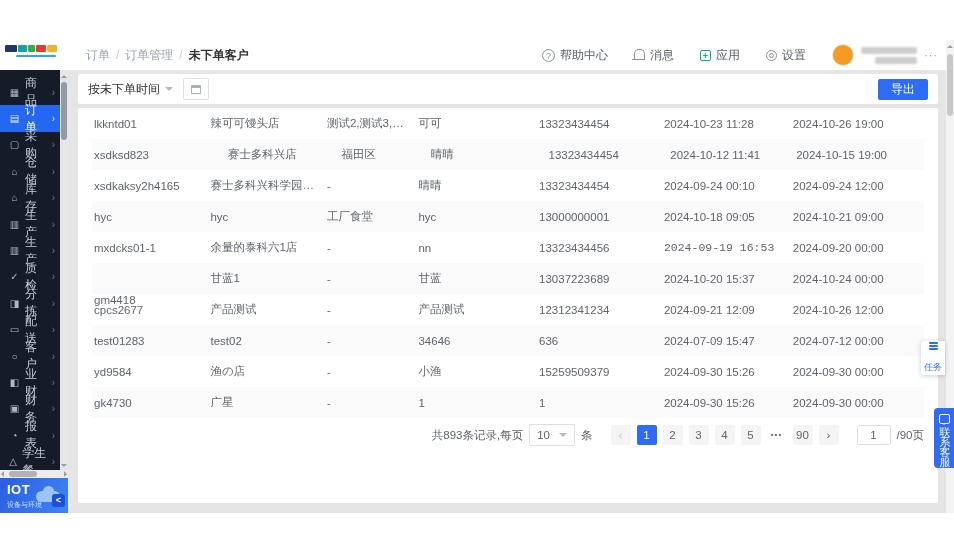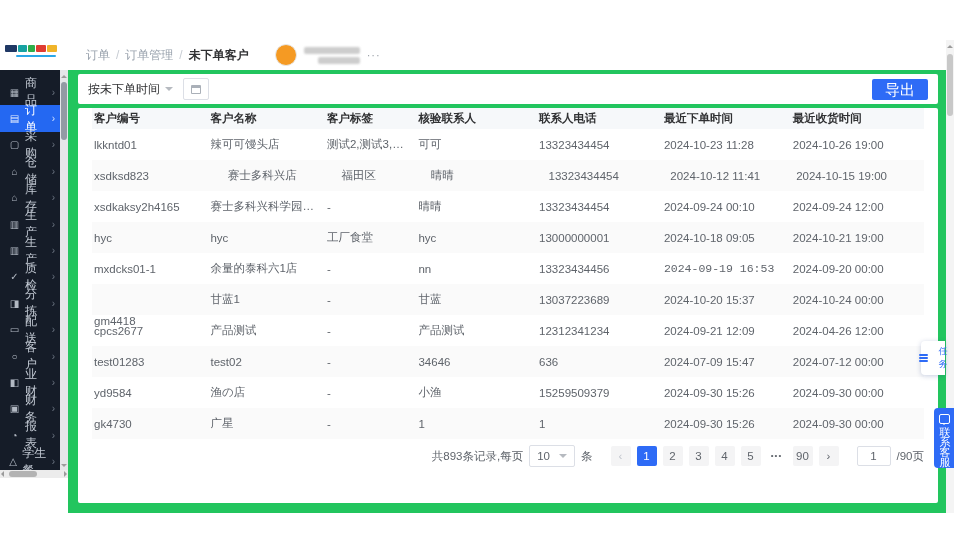--- a/index.html
+++ b/index.html
@@ -63,29 +63,29 @@
   .iot{position:absolute;left:0;top:478px;width:68px;height:35px;background:linear-gradient(120deg,#2b5de0 0%,#3d86f2 100%);color:#fff;overflow:hidden;cursor:pointer;}
   .iot-title{position:absolute;left:7px;top:4px;font-size:13px;font-weight:bold;letter-spacing:.5px;}
   .iot-sub{position:absolute;left:7px;top:22px;font-size:7px;color:#cfe2ff;}
   .iot-cloud{position:absolute;right:3px;top:7px;width:30px;height:22px;}
   .cloud-bump{position:absolute;left:8px;top:1px;width:11px;height:11px;background:#9cc4fb;border-radius:50%;}
   .cloud-body{position:absolute;left:1px;top:6px;width:24px;height:11px;background:#9cc4fb;border-radius:7px;}
   .share-chip{position:absolute;right:0;bottom:0;width:13px;height:13px;background:#1d4fd7;border-radius:3px;color:#fff;font-size:9px;line-height:13px;text-align:center;}
   .share-chip::after{content:"<";font-weight:bold;}
 
   
-  .main{position:absolute;left:68px;top:70px;width:878px;height:443px;background:#22c55e;}
+  .main{position:absolute;left:68px;top:70px;width:878px;height:443px;background:#e5e5e5;}
   .filter-card{position:absolute;left:10px;top:4px;right:8px;height:30px;background:#fff;border-radius:2px;
                display:flex;align-items:center;padding:0 10px;box-sizing:border-box;}
   .time-type{display:flex;align-items:center;gap:5px;font-size:12px;color:#303133;cursor:pointer;}
   .caret{width:0;height:0;border-left:4px solid transparent;border-right:4px solid transparent;border-top:4px solid #b6bac0;}
   .date-input{margin-left:10px;display:flex;align-items:center;gap:8px;border:1px solid #dcdfe6;border-radius:2px;
               height:20px;padding:0 7px;font-size:11px;color:#606266;background:#fff;cursor:pointer;}
   .cal-icon{width:10px;height:9px;border:1px solid #aab0b8;border-top-width:3px;border-radius:1px;box-sizing:border-box;}
-  .export-btn{margin-left:auto;background:#2e6bf6;color:#fff;font-size:15px;height:21px;line-height:21px;
+  .export-btn{margin-left:auto;background:#2e6bf6;color:#fff;font-size:12px;height:21px;line-height:21px;
               padding:0 13px;border-radius:2px;border:none;cursor:pointer;font-family:inherit;}
 
   .table-card{position:absolute;left:10px;top:38px;right:8px;bottom:10px;background:#fff;border-radius:2px;
               padding:0 14px;box-sizing:border-box;overflow:hidden;}
   .stats{height:30px;line-height:30px;font-size:12px;color:#303133;}
   .stats .num{margin-left:3px;}
   .thead{display:flex;background:#f6f8fa;height:21px;align-items:center;}
   .th{font-size:11.5px;color:#303133;font-weight:bold;padding-left:2px;box-sizing:border-box;overflow:hidden;white-space:nowrap;}
   .tbody .tr{display:flex;height:31px;align-items:center;}
   .tbody .tr:nth-child(even){background:#fafafa;}
@@ -98,21 +98,21 @@
         color:#5f646b;cursor:pointer;padding:0 3px;box-sizing:border-box;}
   .pbtn.active{background:#2e6bf6;color:#fff;}
   .pbtn.nav{color:#c0c4cc;}
   .pbtn.ellipsis{background:none;letter-spacing:1px;font-size:8px;line-height:20px;}
   .jump-input{width:32px;height:18px;border:1px solid #dcdfe6;border-radius:2px;text-align:center;
               font-size:11.5px;color:#5f646b;font-family:inherit;padding:0;}
   .pgap{width:6px;}
 
   
   .task-tab{position:absolute;right:9px;top:341px;width:24px;height:34px;background:#fff;border-radius:4px 0 0 4px;
-            box-shadow:0 1px 5px rgba(31,60,130,.25);display:flex;align-items:center;
+            box-shadow:0 1px 5px rgba(31,60,130,.25);display:flex;flex-direction:column;align-items:center;
             justify-content:center;gap:11px;color:#2e6bf6;cursor:pointer;z-index:5;}
   .t-icon{display:flex;flex-direction:column;gap:1.5px;}
   .t-icon i{display:block;width:9px;height:1.5px;background:#2e6bf6;border-radius:1px;}
   .task-label{font-size:9px;}
   .service-tab{position:absolute;right:0;top:408px;width:20px;height:60px;background:#2e6bf6;border-radius:4px 0 0 4px;
                color:#fff;display:flex;flex-direction:column;align-items:center;padding-top:6px;gap:3px;
                box-sizing:border-box;cursor:pointer;z-index:6;}
   .svc-bubble{width:9px;height:8px;border:1px solid #fff;border-radius:2px;position:relative;}
   .svc-bubble::after{content:"";position:absolute;bottom:-4px;left:2px;border:2px solid transparent;border-top-color:#fff;}
   .svc-label{font-size:11px;line-height:10px;width:9px;word-break:break-all;text-align:center;}
@@ -133,20 +133,38 @@
       </div>
       <div class="logo-underline"></div>
     </div>
     <div class="breadcrumb">
         <span class="crumb">订单</span>
         <span class="sep">/</span>
         <span class="crumb">订单管理</span>
         <span class="sep">/</span>
         <span class="crumb">未下单客户</span>
       </div>
+    <div class="top-actions">
+        <span class="action">
+          <span class="icon-help"></span>
+          <span>帮助中心</span>
+        </span>
+        <span class="action">
+          <span class="icon-bell"></span>
+          <span>消息</span>
+        </span>
+        <span class="action">
+          <span class="icon-apps"></span>
+          <span>应用</span>
+        </span>
+        <span class="action">
+          <span class="icon-gear"></span>
+          <span>设置</span>
+        </span>
+      </div>
     <div class="user">
       <span class="avatar"></span>
       <span class="blur-name">
           <i class="blur-line1"></i>
           <i class="blur-line2"></i>
         </span>
       <span class="user-more">···</span>
     </div>
   </div>
 
@@ -234,44 +252,44 @@
       <div class="arr down"></div>
     </div>
   </div>
 
   <div class="hscroll">
     <div class="harr left"></div>
     <div class="thumb"></div>
     <div class="harr right"></div>
   </div>
 
+  <div class="iot">
+    <div class="iot-title">IOT</div>
+    <div class="iot-sub">设备与环境</div>
+    <div class="iot-cloud">
+      <span class="cloud-bump"></span>
+        <span class="cloud-body"></span>
+        <span class="share-chip"></span>
+    </div>
+  </div>
 
   <div class="main">
 
     <div class="filter-card">
       <div class="time-type">
         <span>按未下单时间</span>
         <span class="caret"></span>
       </div>
       <div class="date-input">
         <span class="cal-icon"></span>
       </div>
       <button class="export-btn">导出</button>
     </div>
 
     <div class="table-card">
-      <div class="thead">
-          <div class="th" style="width: 14%;">客户编号</div>
-          <div class="th" style="width: 14%;">客户名称</div>
-          <div class="th" style="width: 11%;">客户标签</div>
-          <div class="th" style="width: 14.5%;">核验联系人</div>
-          <div class="th" style="width: 15%;">联系人电话</div>
-          <div class="th" style="width: 15.5%;">最近下单时间</div>
-          <div class="th" style="width: 16%;">最近收货时间</div>
-        </div>
       <div class="tbody">
           <div class="tr">
             <div class="td" style="width: 14%;">lkkntd01</div>
             <div class="td" style="width: 14%;">辣可可馒头店</div>
             <div class="td" style="width: 11%;">测试2,测试3,测试4...</div>
             <div class="td" style="width: 14.5%;">可可</div>
             <div class="td" style="width: 15%;">13323434454</div>
             <div class="td" style="width: 15.5%;">2024-10-23 11:28</div>
             <div class="td" style="width: 16%;">2024-10-26 19:00</div>
           </div>
@@ -293,21 +311,21 @@
             <div class="td" style="width: 15.5%;">2024-09-24 00:10</div>
             <div class="td" style="width: 16%;">2024-09-24 12:00</div>
           </div>
           <div class="tr">
             <div class="td" style="width: 14%;">hyc</div>
             <div class="td" style="width: 14%;">hyc</div>
             <div class="td" style="width: 11%;">工厂食堂</div>
             <div class="td" style="width: 14.5%;">hyc</div>
             <div class="td" style="width: 15%;">13000000001</div>
             <div class="td" style="width: 15.5%;">2024-10-18 09:05</div>
-            <div class="td" style="width: 16%;">2024-10-21 19:00</div>
+            <div class="td" style="width: 16%;">2024-10-21 09:00</div>
           </div>
           <div class="tr">
             <div class="td" style="width: 14%;">mxdcks01-1</div>
             <div class="td" style="width: 14%;">余量的泰科六1店</div>
             <div class="td" style="width: 11%;">-</div>
             <div class="td" style="width: 14.5%;">nn</div>
             <div class="td" style="width: 15%;">13323434456</div>
             <div class="td" style="width: 15.5%; font-family: Liberation Mono, monospace;">2024-09-19 16:53</div>
             <div class="td" style="width: 16%;">2024-09-20 00:00</div>
           </div>
@@ -320,21 +338,21 @@
             <div class="td" style="width: 15.5%;">2024-10-20 15:37</div>
             <div class="td" style="width: 16%;">2024-10-24 00:00</div>
           </div>
           <div class="tr">
             <div class="td" style="width: 14%;">cpcs2677</div>
             <div class="td" style="width: 14%;">产品测试</div>
             <div class="td" style="width: 11%;">-</div>
             <div class="td" style="width: 14.5%;">产品测试</div>
             <div class="td" style="width: 15%;">12312341234</div>
             <div class="td" style="width: 15.5%;">2024-09-21 12:09</div>
-            <div class="td" style="width: 16%;">2024-04-26 12:00</div>
+            <div class="td" style="width: 16%;">2024-10-26 12:00</div>
           </div>
           <div class="tr">
             <div class="td" style="width: 14%;">test01283</div>
             <div class="td" style="width: 14%;">test02</div>
             <div class="td" style="width: 11%;">-</div>
             <div class="td" style="width: 14.5%;">34646</div>
             <div class="td" style="width: 15%;">636</div>
             <div class="td" style="width: 15.5%;">2024-07-09 15:47</div>
             <div class="td" style="width: 16%;">2024-07-12 00:00</div>
           </div>

